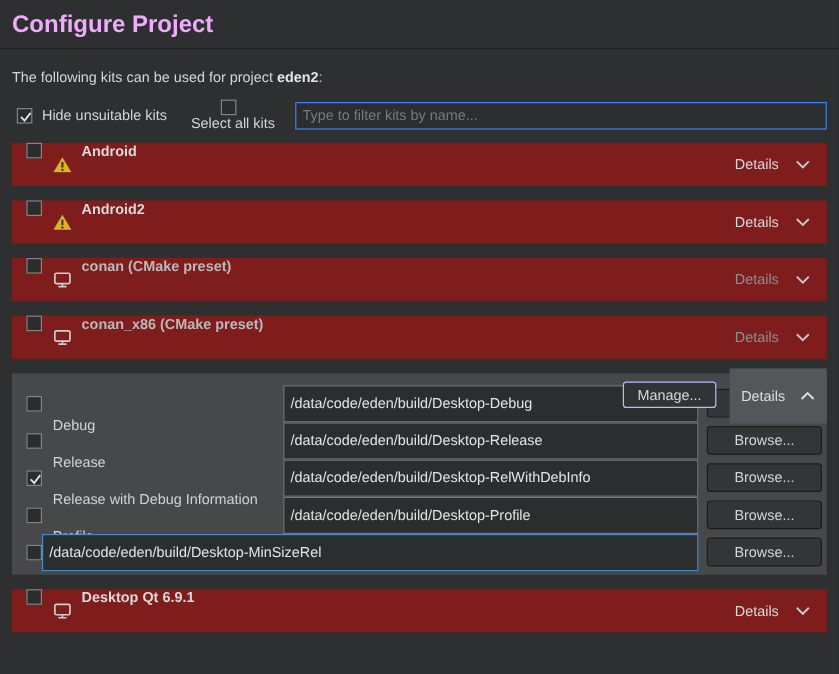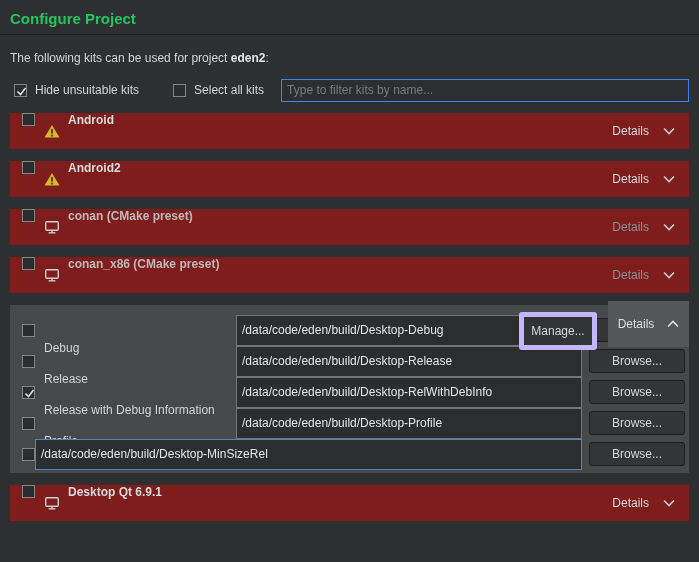--- a/index.html
+++ b/index.html
@@ -8,23 +8,23 @@
     background: #2d2f31;
     font-family: "Liberation Sans", "DejaVu Sans", sans-serif;
     font-size: 12px;
     color: #d4d5d6;
   }
   .header {
     padding: 10px 10px 7px 10px;
     border-bottom: 1px solid #1e1f21;
   }
   .header h1 {
-    font-size: 15px;
+    font-size: 20px;
     font-weight: bold;
-    color: #22c55e;
+    color: #f0abfc;
   }
   .subtitle { margin: 16px 10px 0 10px; color: #d4d5d6; }
   .subtitle b { color: #e4e5e6; }
   .controls {
     display: flex;
     align-items: center;
     margin: 13px 10px 0 10px;
     height: 24px;
   }
   .cb {
@@ -33,21 +33,21 @@
     border: 1px solid #80828459;
     border-color: #828486;
     position: relative;
     flex: 0 0 auto;
     cursor: pointer;
   }
   .cb svg { display: none; position: absolute; left: 0px; top: 0px; }
   .cb.checked svg { display: block; }
   .cb-label { margin-left: 8px; white-space: nowrap; }
   .ctrl-group { display: flex; align-items: center; margin-left: 4px; }
-  .ctrl-group + .ctrl-group { margin-left: 34px; }
+  .ctrl-group + .ctrl-group { margin-left: 12px; flex-direction: column; }
   .filter-input {
     flex: 1;
     margin-left: 17px;
     height: 23px;
     background: #2b2d2f;
     border: 1px solid #3b82f6;
     color: #e2e3e4;
     font-family: inherit;
     font-size: 12px;
     padding: 0 5px;
@@ -83,23 +83,23 @@
   }
   .desktop-header {
     height: 36px;
     display: flex;
     align-items: center;
     padding: 0 12px;
   }
   .manage-btn {
     position: absolute;
     right: 92px; top: 7px;
-    width: 78px; height: 38px;
+    width: 78px; height: 22px;
     background: #313335;
-    border: 5px solid #c4b5fd;
+    border: 1px solid #c4b5fd;
     border-radius: 3px;
     color: #d6d7d8;
     font-family: inherit;
     font-size: 12px;
     cursor: pointer;
   }
   .details-tab {
     position: absolute;
     top: -4px; right: 0;
     width: 81px; height: 46px;

